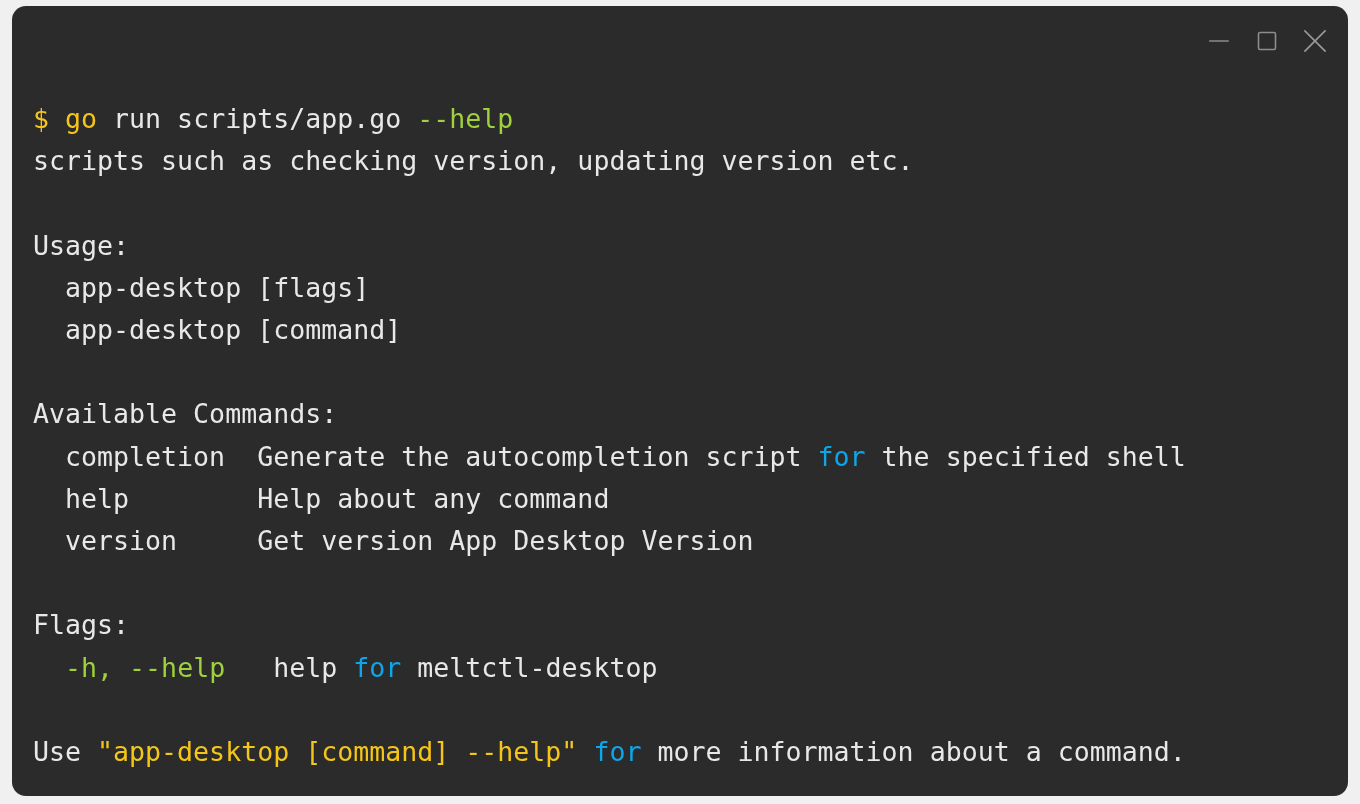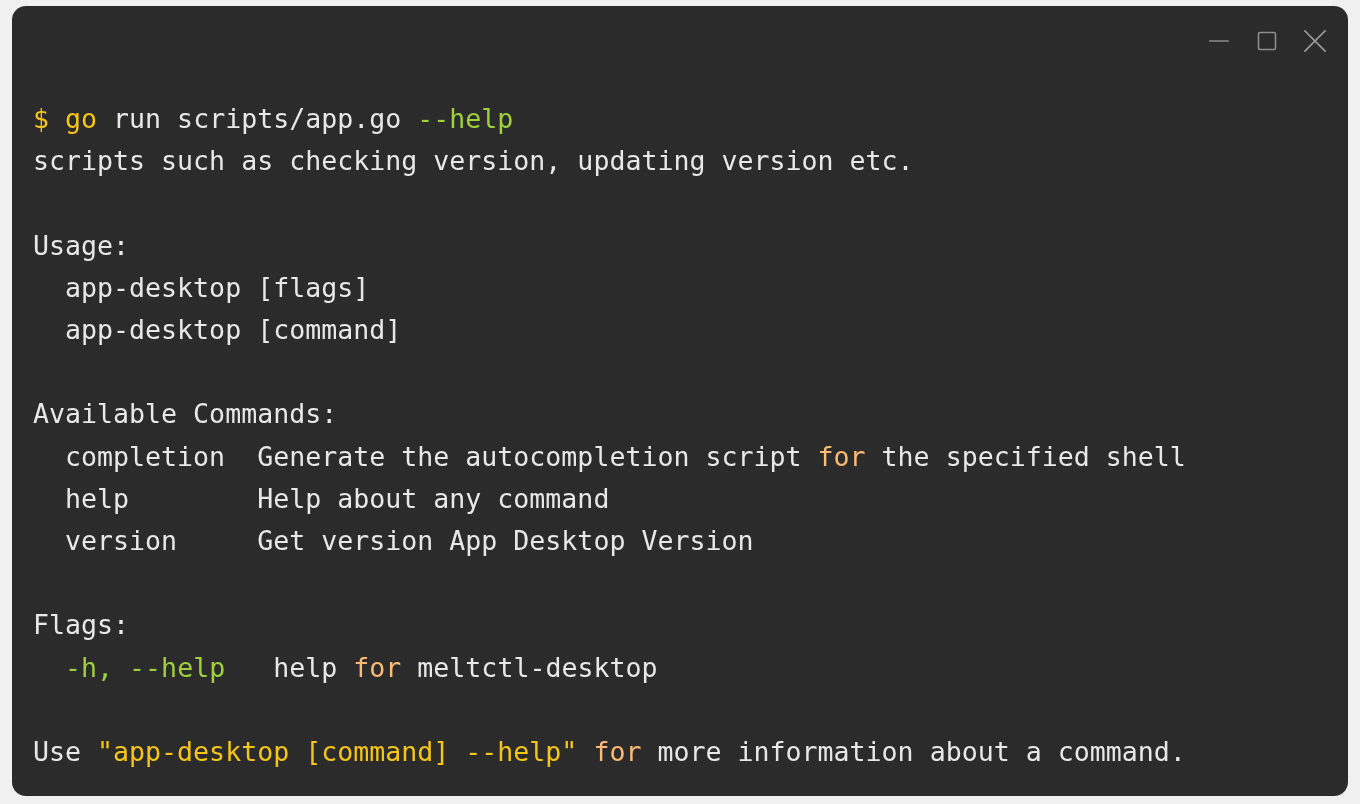--- a/index.html
+++ b/index.html
@@ -76,21 +76,21 @@
   }
 
   .line { white-space: pre; min-height: 42.2px; }
   .line.blank { min-height: 42.2px; }
 
   
   .tok-plain   { color: #e8e8e8; }
   .tok-prompt  { color: #f5c518; }
   .tok-cmd     { color: #f5c518; }
   .tok-flag    { color: #9fd13c; }
-  .tok-keyword { color: #fdba74; }
+  .tok-keyword { color: #0ea5e9; }
   .tok-string  { color: #f5c518; }
 </style>
 </head>
 <body>
 
 <div id="terminal-window">
 
   <div id="titlebar">
     <div id="window-controls">
 

